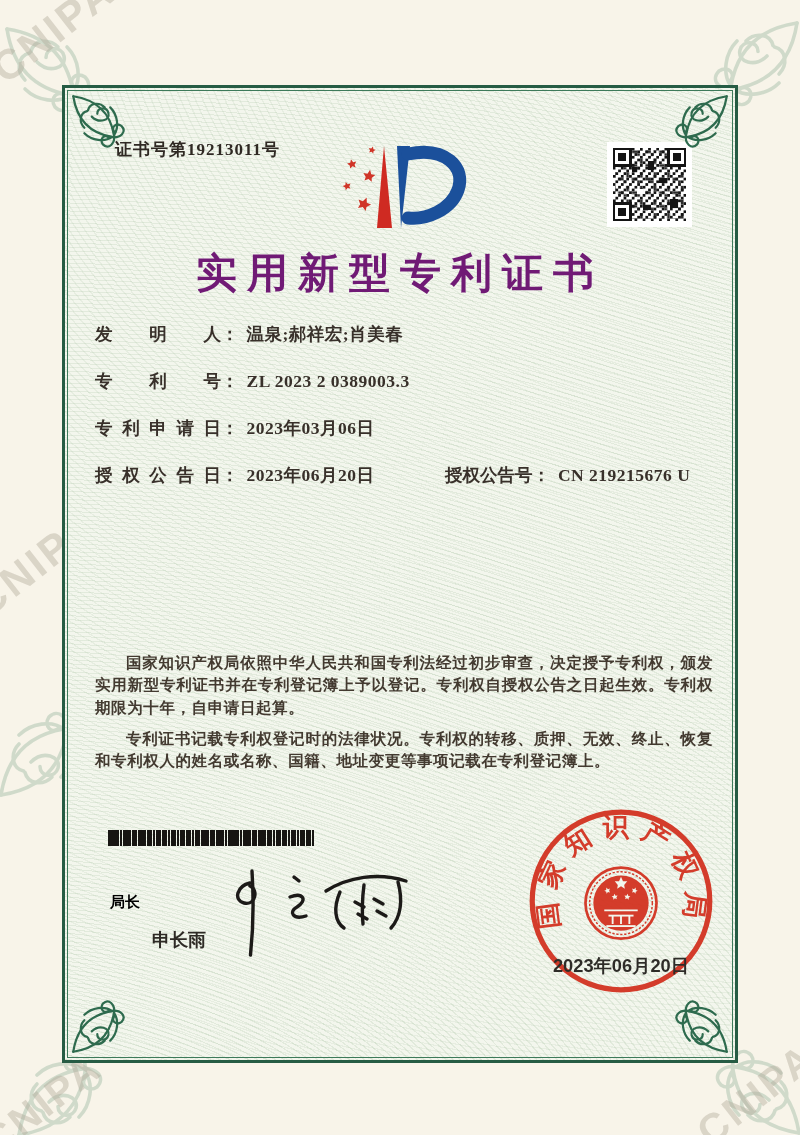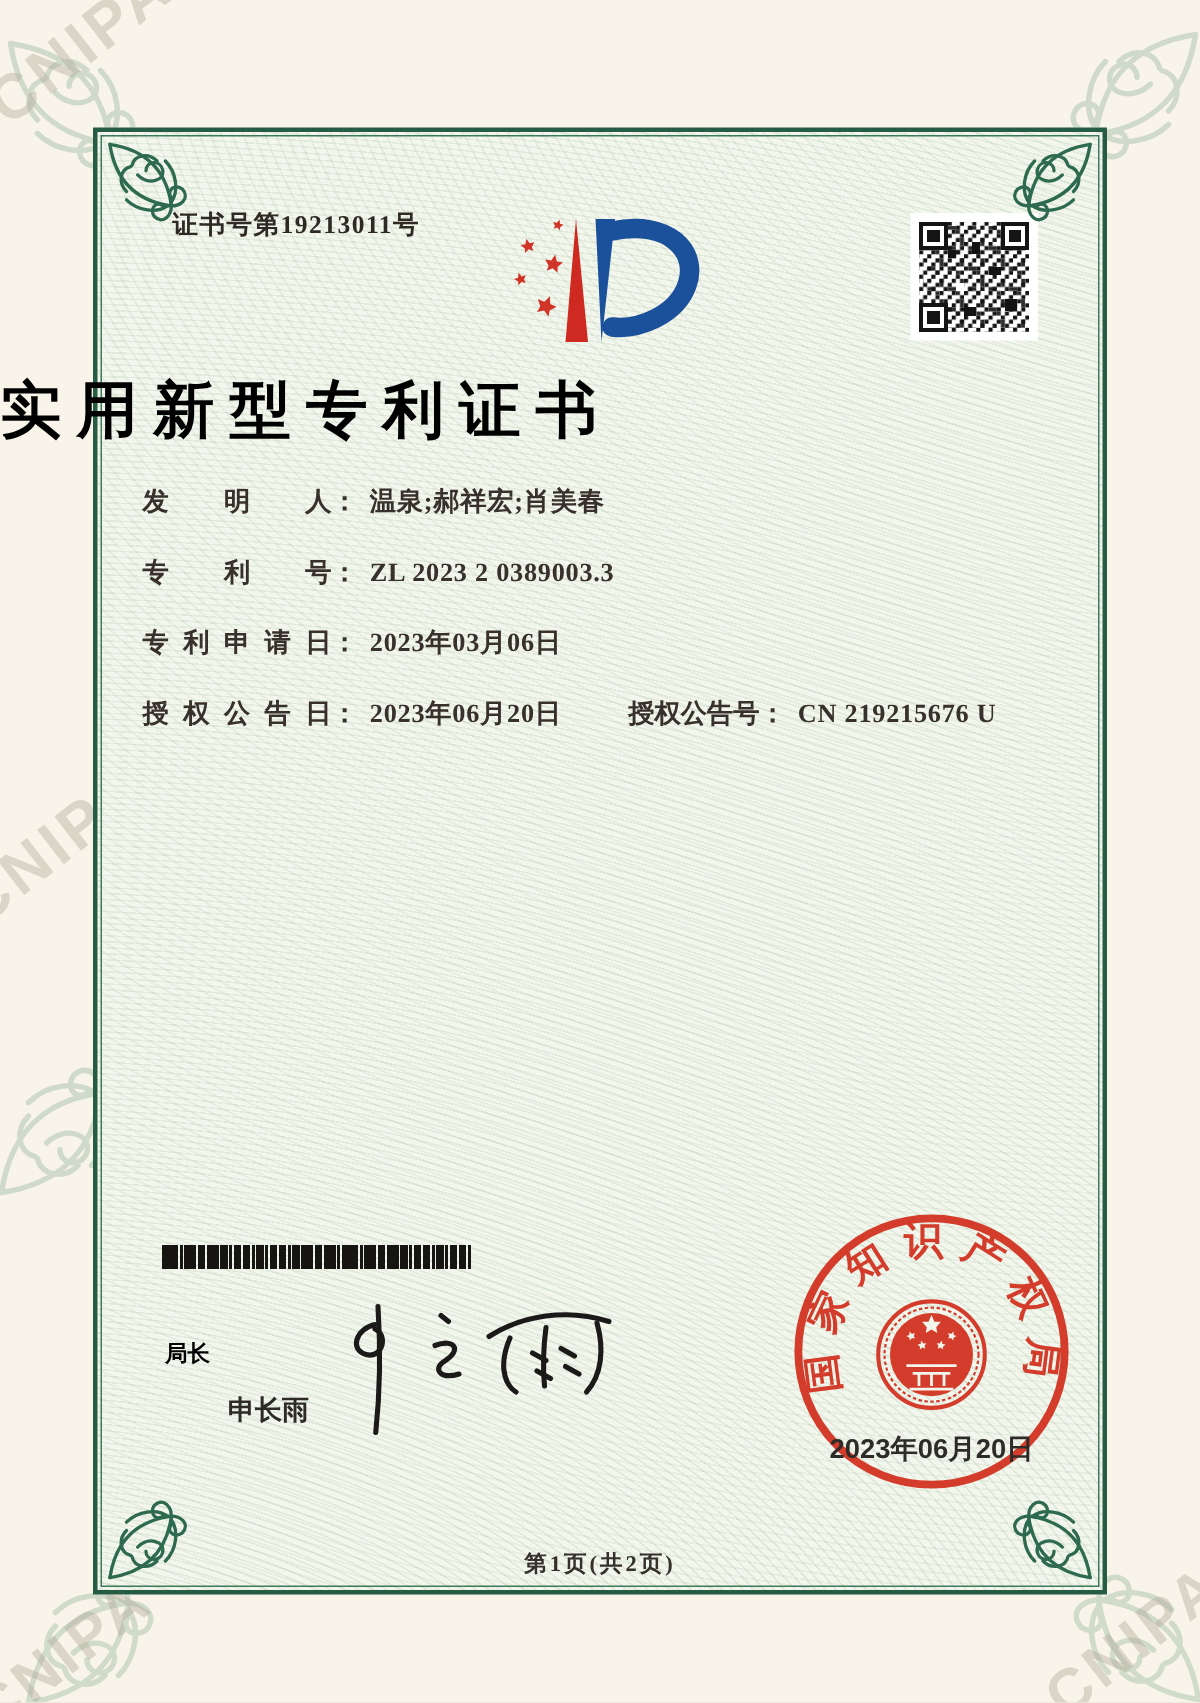--- a/index.html
+++ b/index.html
@@ -32,30 +32,30 @@
   .corner.tr { left:662px; top:87px; transform:scale(1,-1); }
   .corner.bl { left:64px;  top:987px; transform:scale(-1,1); }
   .corner.br { left:662px; top:987px; }
   .outer-orn { position:absolute; width:120px; height:120px; color:#5b8f72; opacity:0.25; z-index:0; }
   
   .cert-no { position:absolute; left:95px; top:138px; font-size:17px; font-weight:700; letter-spacing:1px; z-index:3;margin-left:20px; }
   .logo { position:absolute; left:328px; top:138px; width:160px; height:98px; z-index:3; }
   .qr { position:absolute; left:607px; top:142px; width:85px; height:85px; z-index:3; background:#fff; padding:3px; }
   .qr svg { width:100%; height:100%; display:block; shape-rendering:crispEdges; }
   .title {
-    position:absolute; left:0; top:246px; width:100%; 
-    font-size:41px; font-weight:700; letter-spacing:10px; color:#000000; z-index:3;
+    position:absolute; left:0; top:246px; width:100%; text-align:center;
+    font-size:41px; font-weight:700; letter-spacing:10px; color:#701a75; z-index:3;
   }
   
   .fields { position:absolute; left:95px; top:322px; width:620px; z-index:3; }
   .frow { height:47px; font-size:17.5px; font-weight:700; color:#38302a; white-space:nowrap; }
   .flabel { display:inline-block; width:126px; text-align:justify; text-align-last:justify; vertical-align:top; }
   .colon { display:inline-block; margin-right:8px; }
   .fvalue { letter-spacing:0.5px; }
-  .frow .second { display:inline-block; margin-left:40px; }
+  .frow .second { display:inline-block; margin-left:66px; }
   
   .body-text { position:absolute; left:95px; top:652px; width:618px; z-index:3; }
   .body-text p {
     font-size:15.5px; line-height:1.44; font-weight:600; color:#433a30;
     text-indent:2em; margin-bottom:9px; text-align:justify; letter-spacing:0.6px;
   }
   
   .barcode {
     position:absolute; left:108px; top:830px; width:206px; height:16px; z-index:3;
     background-image:
@@ -200,20 +200,24 @@
     </div>
     <div class="frow">
       <span class="flabel">专利申请日</span><span class="colon">：</span><span class="fvalue">2023年03月06日</span>
     </div>
     <div class="frow">
       <span><span class="flabel">授权公告日</span><span class="colon">：</span><span class="fvalue">2023年06月20日</span></span>
       <span class="second"><span>授权公告号</span><span class="colon">：</span><span class="fvalue">CN 219215676 U</span></span>
     </div>
   </div>
 
+  <div class="body-text">
+    <p>国家知识产权局依照中华人民共和国专利法经过初步审查，决定授予专利权，颁发实用新型专利证书并在专利登记簿上予以登记。专利权自授权公告之日起生效。专利权期限为十年，自申请日起算。</p>
+    <p>专利证书记载专利权登记时的法律状况。专利权的转移、质押、无效、终止、恢复和专利权人的姓名或名称、国籍、地址变更等事项记载在专利登记簿上。</p>
+  </div>
 
   <div class="barcode"></div>
 
   <div class="sig-title">局长</div>
   <div class="sig-name">申长雨</div>
   <svg class="signature" viewBox="0 0 215 112">
     <g fill="none" stroke="currentColor" stroke-width="3.4" stroke-linecap="round" stroke-linejoin="round">
       <path d="M38 28 C 25 31 21 45 32 48 C 43 51 47 35 38 31"></path>
       <path d="M40 16 C 41.5 40 41.5 72 38.5 100"></path>
       <path d="M82 22 l 5 4"></path>
@@ -251,15 +255,14 @@
           <path d="M78 104 H 102"></path>
         <path d="M82 104 V 112"></path>
           <path d="M90 104 V 112"></path>
           <path d="M98 104 V 112"></path>
         <path d="M76 114 H 104"></path>
       </g>
     </g>
     <text x="90" y="158" text-anchor="middle" font-size="17.5" font-weight="700" fill="#201d1a" font-family="Liberation Sans, sans-serif">2023年06月20日</text>
   </svg>
 
-  <div class="page-indicator">第1页(共2页)</div>
 
 </div>
 
 </body></html>

